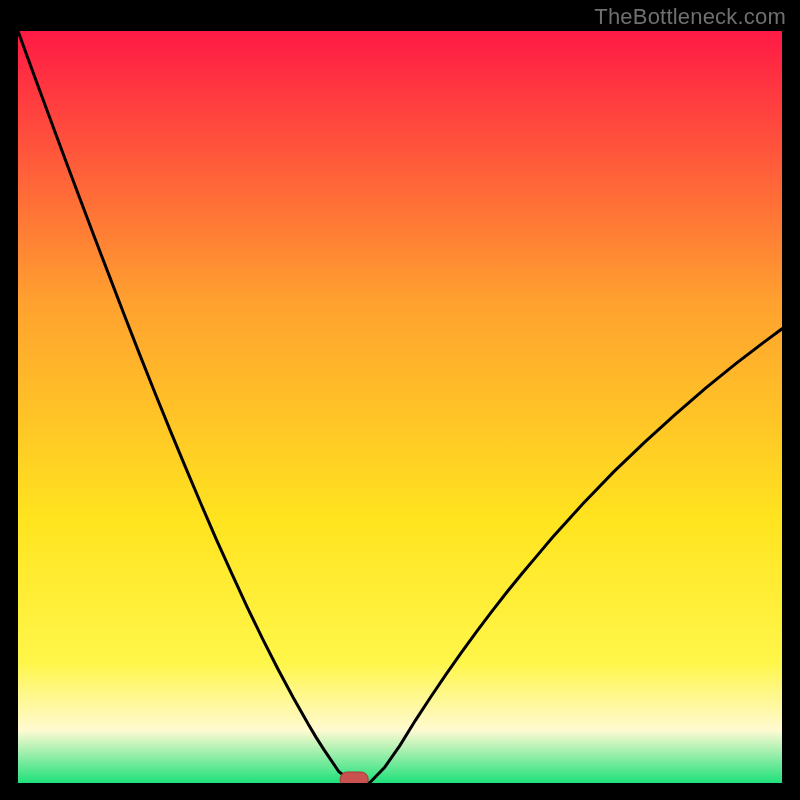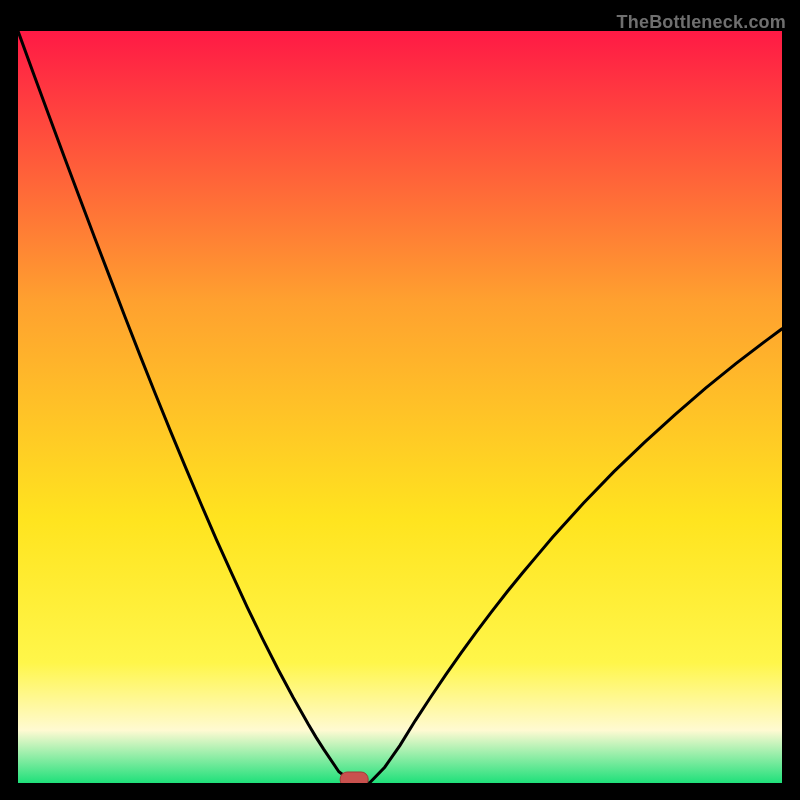--- a/index.html
+++ b/index.html
@@ -8,25 +8,25 @@
     background: #fff;
   }
   .container {
     width: 800px;
     height: 800px;
     position: relative;
     background: #000;
   }
   .watermark {
     position: absolute;
-    top: 12px;
+    top: 4px;
     right: 14px;
     font-family: Arial, Helvetica, sans-serif;
-    font-size: 18px;
-    font-weight: bold;
+    font-size: 22px;
+    font-weight: normal;
     color: #6f6f6f;
     letter-spacing: 0.2px;
     z-index: 5;
   }
   .plot {
     position: absolute;
     left: 18px;
     top: 31px;
     width: 764px;
     height: 752px;

